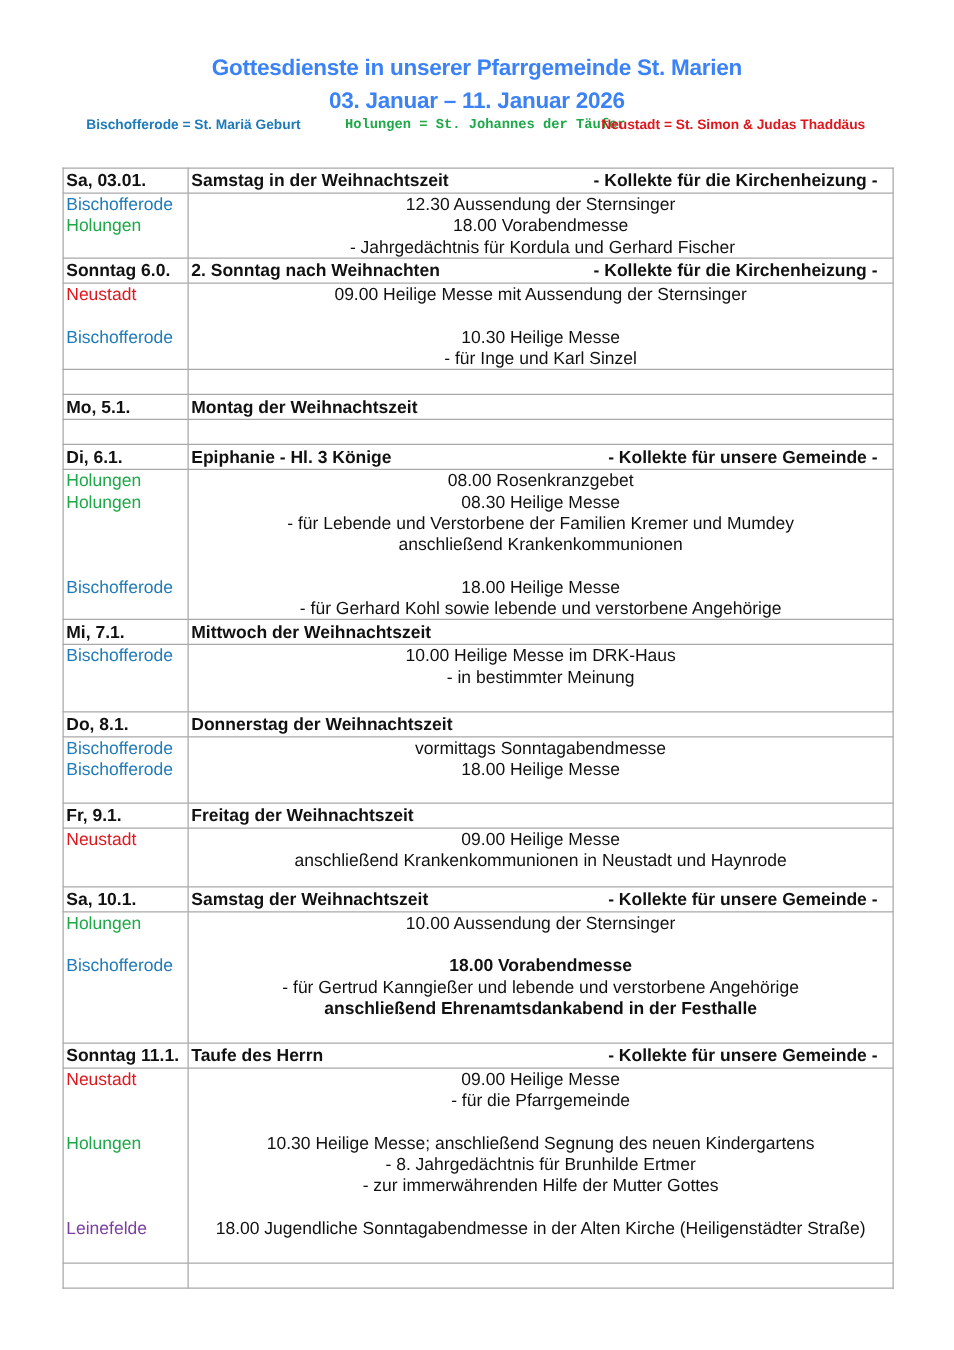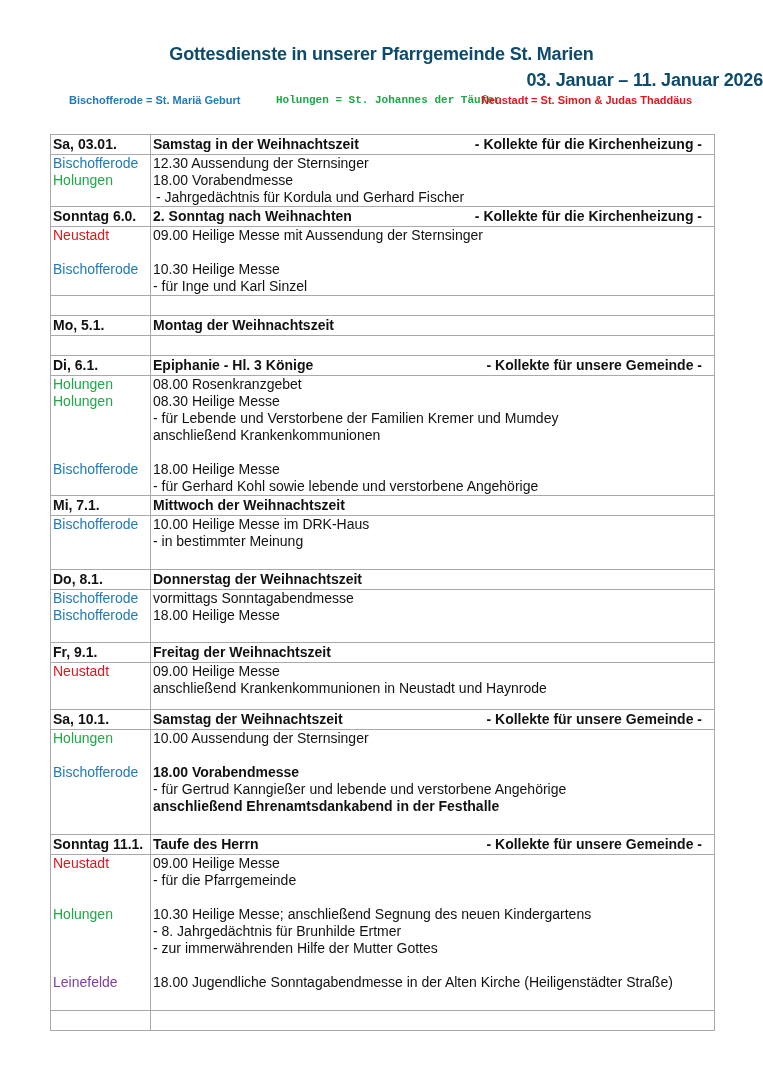--- a/index.html
+++ b/index.html
@@ -16,24 +16,24 @@
       overflow: hidden;
     }
     .title {
       position: absolute;
       left: 0;
       width: 763px;
       text-align: center;
       font-weight: bold;
       font-size: 18px;
       letter-spacing: -0.2px;
-      color: #0c4a6e;
+      color: #3b82f6;
     }
     .title.t1 { top: 44px; }
-    .title.t2 { top: 70px; text-align: right; }
+    .title.t2 { top: 70px; }
     .legend {
       position: absolute;
       top: 94px;
       left: 0;
       width: 763px;
       font-size: 11px;
       font-weight: bold;
     }
     .legend span { position: absolute; white-space: nowrap; }
     .legend .l1 { left: 69px; }
@@ -66,21 +66,21 @@
     .hdr-wrap {
       position: relative;
       white-space: nowrap;
     }
     .kollekte {
       position: absolute;
       right: 10px;
       top: 0;
     }
     .loc { font-weight: normal; display: block; height: 17px; white-space: nowrap; }
-    .line { display: block; height: 17px; white-space: nowrap; }
+    .line { display: block; height: 17px; white-space: nowrap; text-align: center; }
     .line.b { font-weight: bold; }
     .line.ind { padding-left: 3px; }
     .blue { color: #1f7ab8; }
     .green { color: #1ea848; }
     .red { color: #e0161d; }
     .purple { color: #7b3fa0; }
     .spacer { display: block; height: 17px; }
   </style>
 </head>
 <body>

